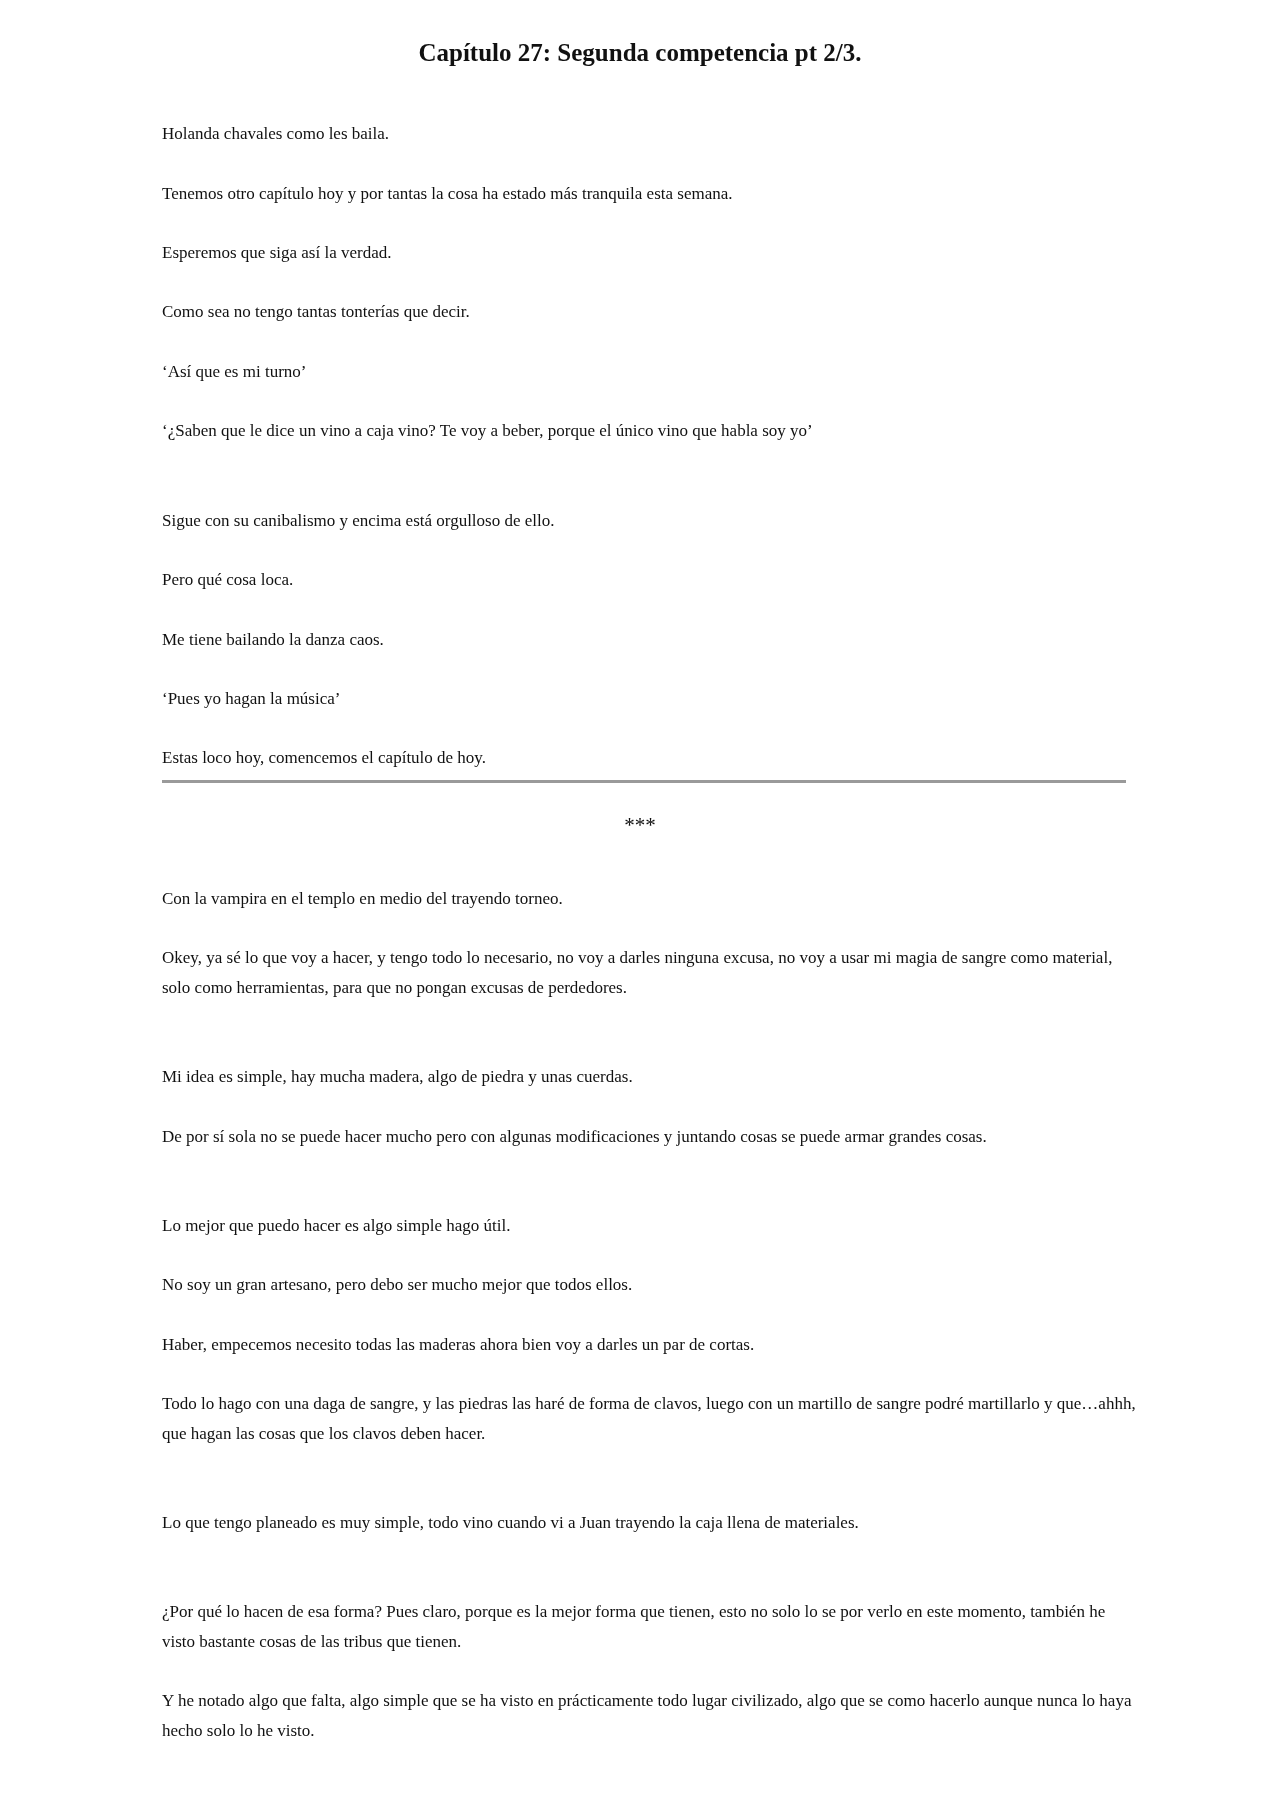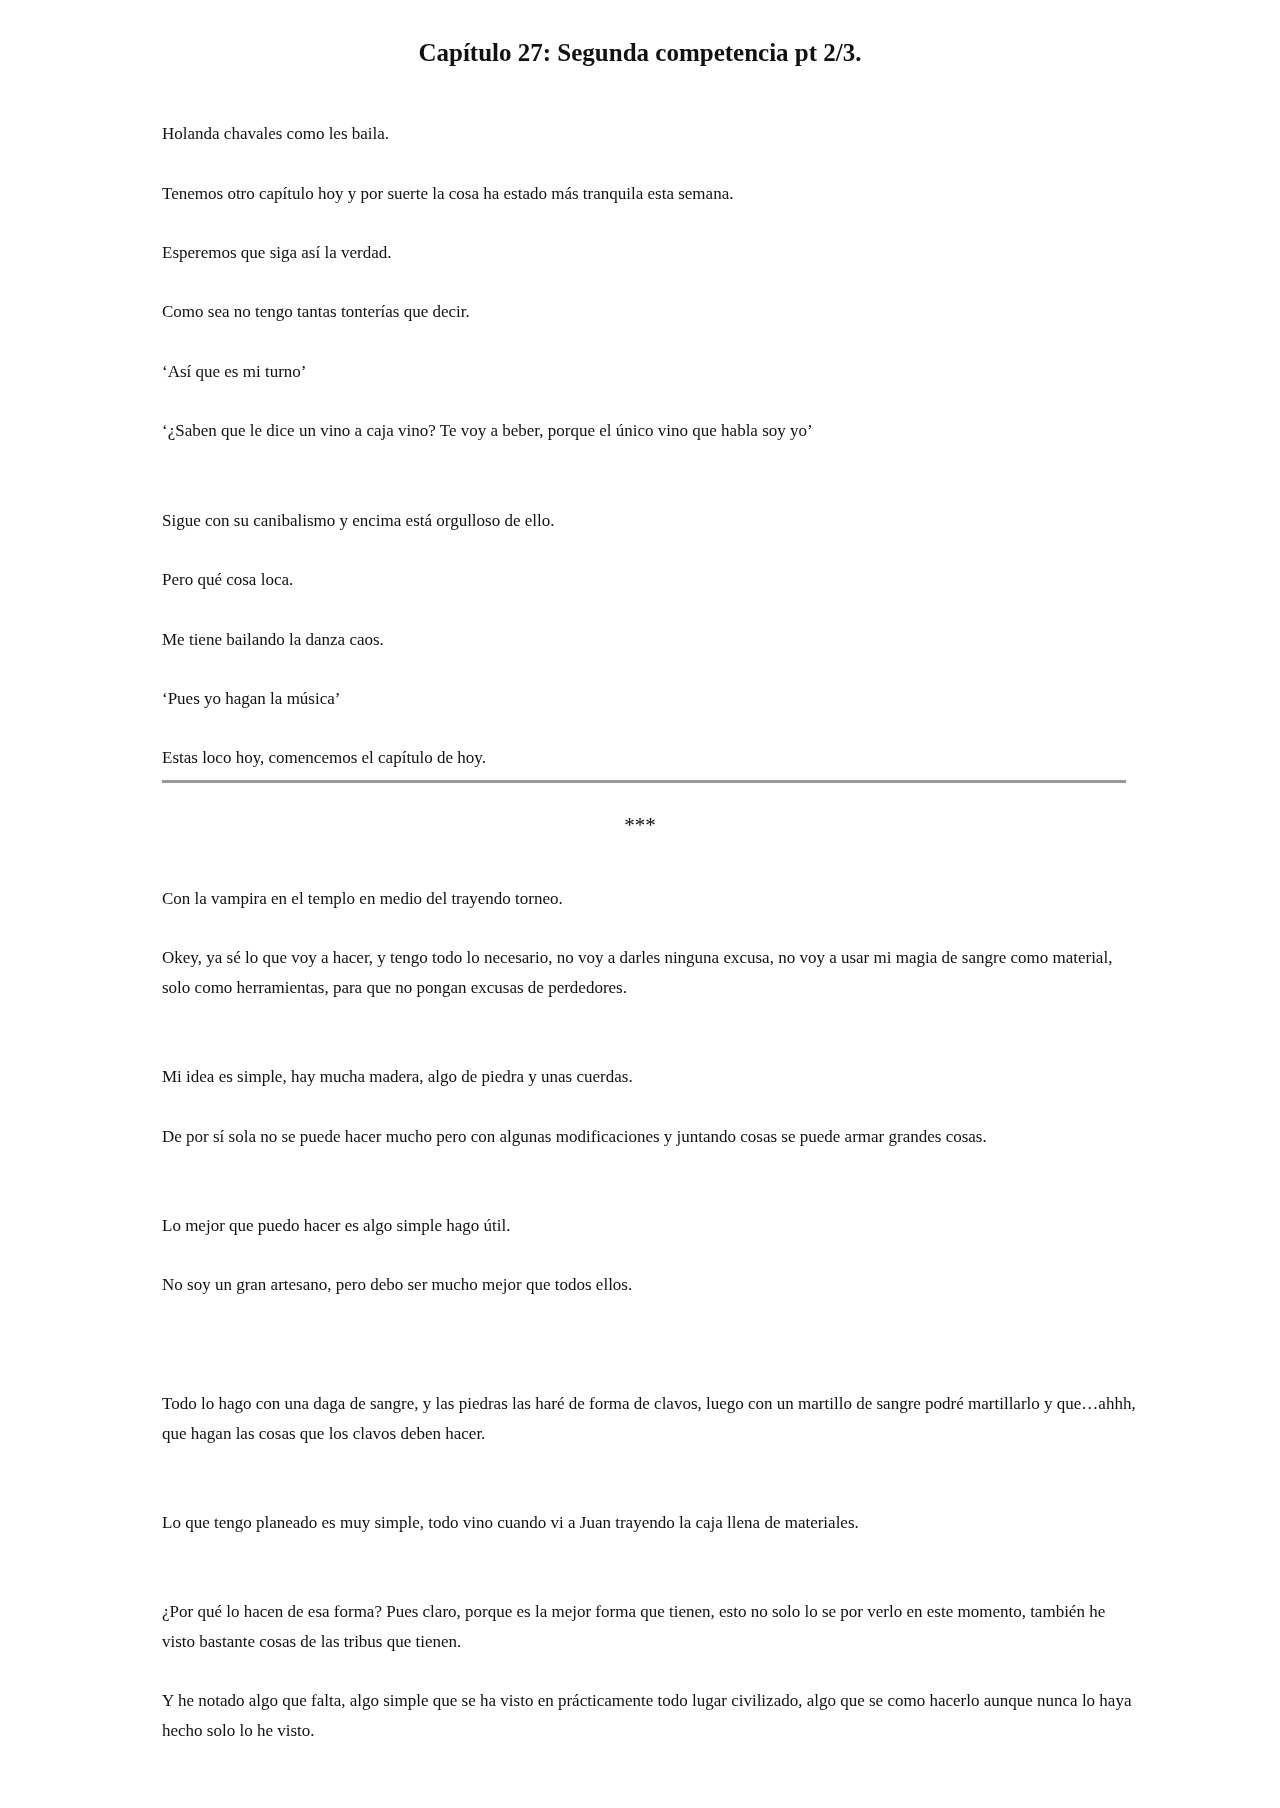--- a/index.html
+++ b/index.html
@@ -62,38 +62,39 @@
       margin: 0;
     }
   </style>
 </head>
 <body>
 
 <div class="page">
   <h1 class="title">Capítulo 27: Segunda competencia pt 2/3.</h1>
 
   <p class="para" style="top:103px">Holanda chavales como les baila.</p>
-  <p class="para" style="top:163px">Tenemos otro capítulo hoy y por suerte la cosa ha estado más tranquila esta semana.</p>
+  <p class="para" style="top:163px">Tenemos otro capítulo hoy y por tantas la cosa ha estado más tranquila esta semana.</p>
   <p class="para" style="top:222px">Esperemos que siga así la verdad.</p>
   <p class="para" style="top:281px">Como sea no tengo tantas tonterías que decir.</p>
   <p class="para" style="top:341px">‘Así que es mi turno’</p>
   <p class="para" style="top:400px">‘¿Saben que le dice un vino a caja vino? Te voy a beber, porque el único vino que habla soy yo’</p>
   <p class="para" style="top:490px">Sigue con su canibalismo y encima está orgulloso de ello.</p>
   <p class="para" style="top:549px">Pero qué cosa loca.</p>
   <p class="para" style="top:609px">Me tiene bailando la danza caos.</p>
   <p class="para" style="top:668px">‘Pues yo hagan la música’</p>
   <p class="para" style="top:727px">Estas loco hoy, comencemos el capítulo de hoy.</p>
 
   <hr class="rule">
 
   <p class="stars">***</p>
 
   <p class="para" style="top:868px">Con la vampira en el templo en medio del trayendo torneo.</p>
   <p class="para" style="top:927px">Okey, ya sé lo que voy a hacer, y tengo todo lo necesario, no voy a darles ninguna excusa, no voy a usar mi magia de sangre como material, solo como herramientas, para que no pongan excusas de perdedores.</p>
   <p class="para" style="top:1046px">Mi idea es simple, hay mucha madera, algo de piedra y unas cuerdas.</p>
   <p class="para" style="top:1106px">De por sí sola no se puede hacer mucho pero con algunas modificaciones y juntando cosas se puede armar grandes cosas.</p>
   <p class="para" style="top:1195px">Lo mejor que puedo hacer es algo simple hago útil.</p>
   <p class="para" style="top:1254px">No soy un gran artesano, pero debo ser mucho mejor que todos ellos.</p>
+  <p class="para" style="top:1314px">Haber, empecemos necesito todas las maderas ahora bien voy a darles un par de cortas.</p>
   <p class="para" style="top:1373px">Todo lo hago con una daga de sangre, y las piedras las haré de forma de clavos, luego con un martillo de sangre podré martillarlo y que…ahhh, que hagan las cosas que los clavos deben hacer.</p>
   <p class="para" style="top:1492px">Lo que tengo planeado es muy simple, todo vino cuando vi a Juan trayendo la caja llena de materiales.</p>
   <p class="para" style="top:1581px">¿Por qué lo hacen de esa forma? Pues claro, porque es la mejor forma que tienen, esto no solo lo se por verlo en este momento, también he visto bastante cosas de las tribus que tienen.</p>
   <p class="para" style="top:1670px">Y he notado algo que falta, algo simple que se ha visto en prácticamente todo lugar civilizado, algo que se como hacerlo aunque nunca lo haya hecho solo lo he visto.</p>
 </div>
 
 </body></html>

